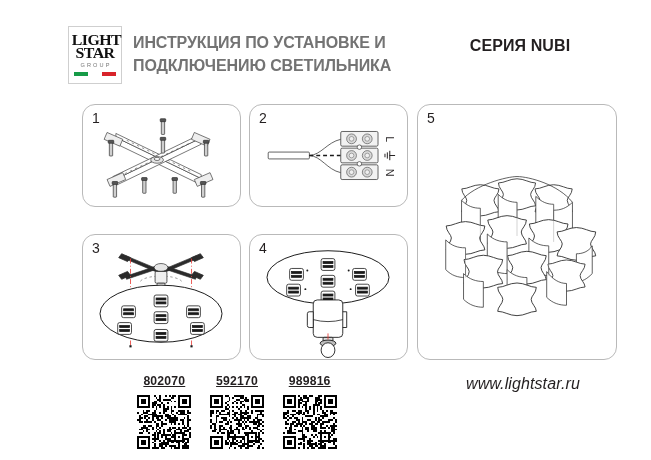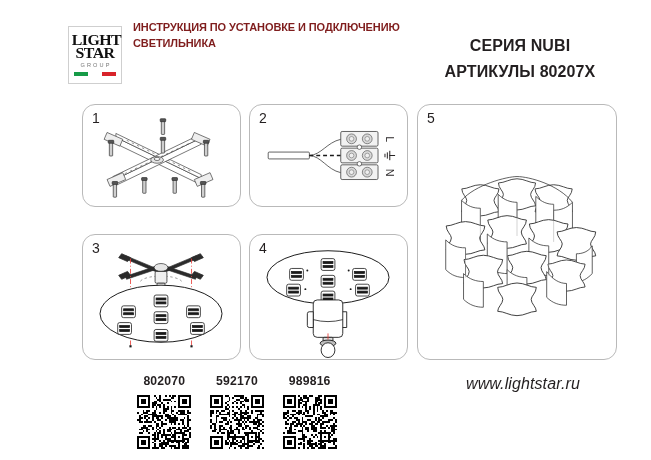--- a/index.html
+++ b/index.html
@@ -34,23 +34,23 @@
     font-size:5.6px;letter-spacing:2.1px;color:#777;
     margin-top:1px;padding-left:2px;
   }
   .logo-flag{display:flex;width:42px;height:4px;margin-top:4px;}
   .logo-flag i{flex:1;display:block;}
   .flag-g{background:#169b47;}
   .flag-w{background:#ffffff;}
   .flag-r{background:#d8232a;}
 
   .title{
-    position:absolute;left:133px;top:20px;width:290px;
-    font-size:11px;font-weight:bold;line-height:1.42;
-    letter-spacing:-0.1px;color:#7f1d1d;
+    position:absolute;left:133px;top:32px;width:290px;
+    font-size:16px;font-weight:bold;line-height:1.42;
+    letter-spacing:-0.1px;color:#737373;
   }
   .series-block{
     position:absolute;left:425px;top:33px;width:190px;
     text-align:center;font-weight:bold;font-size:16px;line-height:1.62;
     letter-spacing:0.1px;color:#231f20;
   }
 
   
   .panel{
     position:absolute;border:1px solid #b9b9b9;border-radius:13px;
@@ -64,21 +64,21 @@
   .pnum{
     position:absolute;left:9px;top:5px;
     font-size:14px;font-weight:normal;color:#231f20;
     font-family:"Liberation Sans", sans-serif;
   }
   .art-svg{position:absolute;left:0;top:0;width:100%;height:100%;}
 
   
   .codes{position:absolute;left:128px;top:374px;width:218px;display:flex;}
   .code-col{flex:1;text-align:center;}
-  .code-label{font-size:12.2px;font-weight:bold;color:#231f20;letter-spacing:0.2px;}
+  .code-label{font-size:12.2px;font-weight:bold;color:#231f20;letter-spacing:0.2px;text-decoration:underline;}
   .qr{width:54px;height:54px;margin:7px auto 0;display:block;}
   .site{
     position:absolute;left:438px;top:375px;width:170px;text-align:center;
     font-size:16px;color:#231f20;letter-spacing:0.1px;font-style:italic;
   }
 </style>
 </head>
 <body>
 
 <div class="sheet">
@@ -93,21 +93,20 @@
         <i class="flag-w"></i>
         <i class="flag-r"></i>
       </div>
     </div>
   </div>
 
   <div class="title">ИНСТРУКЦИЯ ПО УСТАНОВКЕ И ПОДКЛЮЧЕНИЮ СВЕТИЛЬНИКА</div>
 
   <div class="series-block">
     <div>СЕРИЯ NUBI</div>
-    <div>АРТИКУЛЫ 80207X</div>
   </div>
 
   <div class="panel p1">
     <div class="pnum">1</div>
     <svg class="art-svg" viewBox="0 0 159 103">
       <g stroke="#3a3a3a" stroke-width="0.7" fill="#ffffff" stroke-linejoin="round">
 
         <g>
           <polygon points="33,33 120,75 117,80 30,38"></polygon>
           <polygon points="33,33 120,75 120,71 33,29"></polygon>

